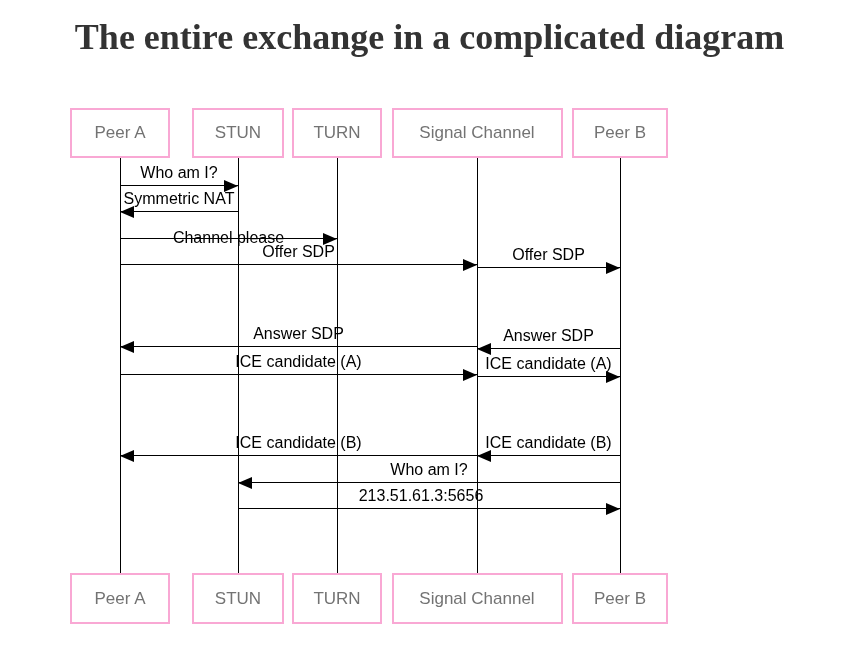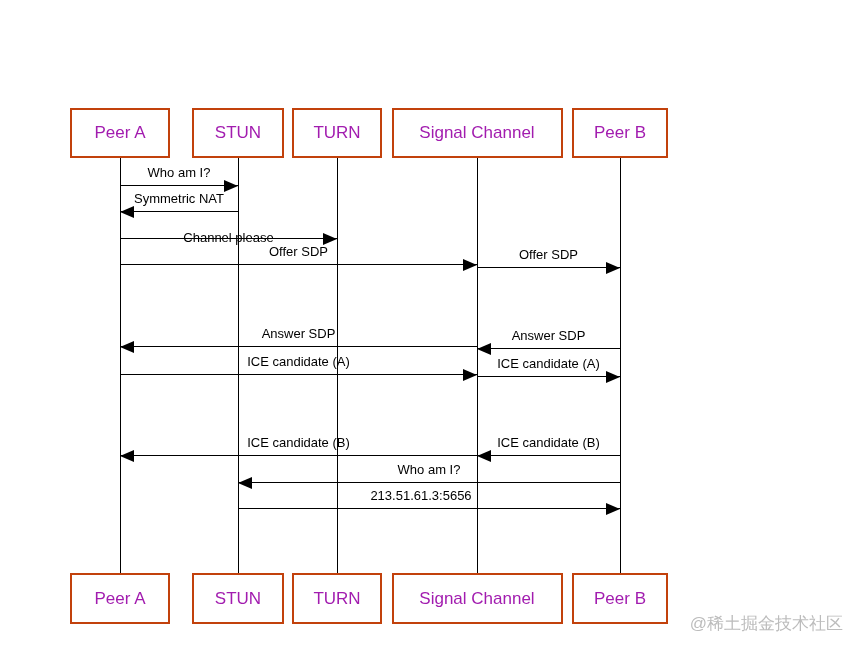--- a/index.html
+++ b/index.html
@@ -22,44 +22,44 @@
     font-weight: 700;
     font-size: 36px;
     color: #333333;
     letter-spacing: 0px;
     white-space: nowrap;
   }
   .actor-box {
     position: absolute;
     height: 50px;
     box-sizing: border-box;
-    border: 2px solid #c2410c;
+    border: 2px solid #f9a8d4;
     background: #ffffff;
     display: flex;
     align-items: center;
     justify-content: center;
     font-size: 17px;
-    color: #a21caf;
+    color: #737373;
     white-space: nowrap;
   }
   .lifeline {
     position: absolute;
     width: 1px;
     background: #000000;
   }
   .msg-line {
     position: absolute;
     height: 1px;
     background: #000000;
   }
   .msg-label {
     position: absolute;
     height: 16px;
     line-height: 16px;
-    font-size: 13px;
+    font-size: 16px;
     color: #000000;
     text-align: center;
     white-space: nowrap;
   }
   .arrowhead {
     position: absolute;
     width: 0;
     height: 0;
   }
   .arrowhead.right {
@@ -78,20 +78,21 @@
     right: 16px;
     font-size: 17px;
     color: #bcbcbc;
     white-space: nowrap;
   }
 </style>
 </head>
 <body>
 
 <div class="canvas">
+  <h1 class="title">The entire exchange in a complicated diagram</h1>
   <div id="diagram">
       <div class="actor-box" style="left: 70px; width: 100px; top: 108px;">Peer A</div>
       <div class="actor-box" style="left: 70px; width: 100px; top: 573px; height: 51px;">Peer A</div>
       <div class="lifeline" style="left: 119.5px; top: 158px; height: 415px;"></div>
       <div class="actor-box" style="left: 192px; width: 92px; top: 108px;">STUN</div>
       <div class="actor-box" style="left: 192px; width: 92px; top: 573px; height: 51px;">STUN</div>
       <div class="lifeline" style="left: 237.5px; top: 158px; height: 415px;"></div>
       <div class="actor-box" style="left: 292px; width: 90px; top: 108px;">TURN</div>
       <div class="actor-box" style="left: 292px; width: 90px; top: 573px; height: 51px;">TURN</div>
       <div class="lifeline" style="left: 336.5px; top: 158px; height: 415px;"></div>
@@ -134,14 +135,13 @@
       <div class="msg-line" style="left: 120px; width: 357px; top: 455px;"></div>
       <div class="arrowhead left" style="left: 120px; top: 450px;"></div>
       <div class="msg-label" style="left: 120px; width: 357px; top: 435px;">ICE candidate (B)</div>
       <div class="msg-line" style="left: 238px; width: 382px; top: 482px;"></div>
       <div class="arrowhead left" style="left: 238px; top: 477px;"></div>
       <div class="msg-label" style="left: 238px; width: 382px; top: 462px;">Who am I?</div>
       <div class="msg-line" style="left: 238px; width: 382px; top: 508px;"></div>
       <div class="arrowhead right" style="left: 606px; top: 503px;"></div>
       <div class="msg-label" style="left: 230px; width: 382px; top: 488px;">213.51.61.3:5656</div>
     </div>
-  <div class="watermark">@稀土掘金技术社区</div>
 </div>
 
 </body></html>

